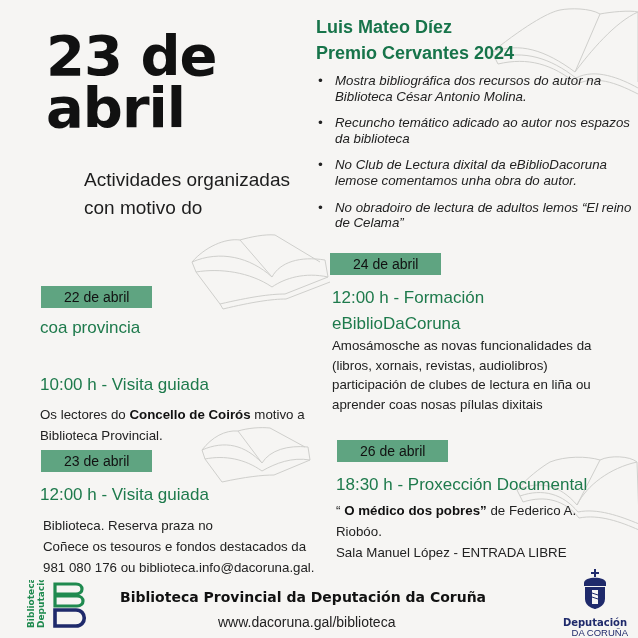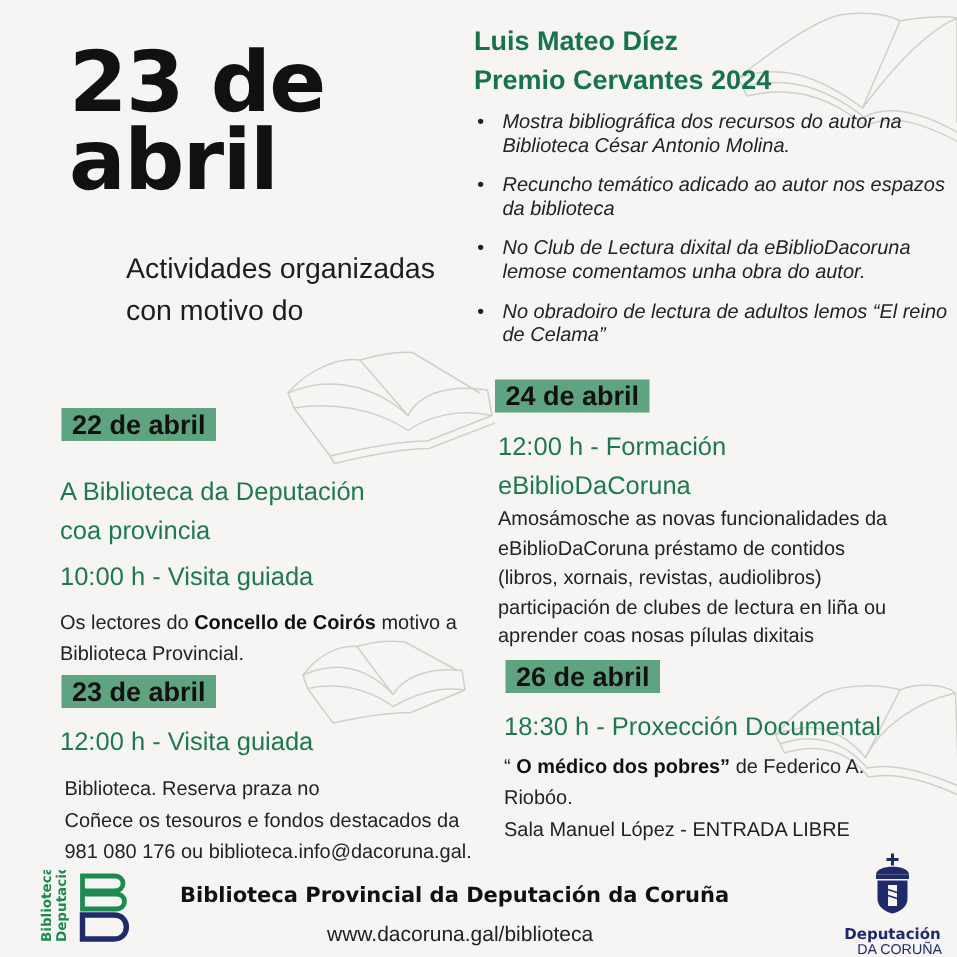--- a/index.html
+++ b/index.html
@@ -10,21 +10,21 @@
   .book path, .book polyline, .book line { fill:none; stroke:#cfcfcc; stroke-width:1; stroke-linejoin:round; }
 
   .hero { left:46px; top:30px; font-family:"DejaVu Sans", sans-serif; font-weight:bold; font-size:56px; line-height:52px; letter-spacing:-1px; color:#111; }
   .intro { left:46px; top:166px; font-size:19px; line-height:28px; color:#1d1d1d;margin-left:38px; }
   .intro b { display:block; font-weight:bold; color:#111; }
   .author { left:316px; top:14px; font-size:18px; line-height:26px; font-weight:bold; color:#17744a; }
   .bullets { left:318px; top:73px; width:315px; list-style:none; font-size:13.3px; line-height:15.6px; color:#222; }
   .bullets li { position:relative; padding-left:17px; margin-bottom:11px;font-style:italic; }
   .bullets li::before { content:"•"; position:absolute; left:0; top:0; color:#222; }
 
-  .date-badge { position:absolute; background:#5fa481; color:#111; font-weight:bold; font-size:18px; line-height:22px; padding:0 7px; }
+  .date-badge { position:absolute; background:#5fa481; color:#111; font-weight:normal; font-size:14px; line-height:22px; padding:0 23px; }
   .evt-title { position:absolute; color:#1e7a4c; font-size:17px; line-height:26px; }
   .evt-text { position:absolute; font-size:13.3px; line-height:21px; color:#222; }
   .evt-text b { font-weight:bold; color:#111; }
 
   .footer-title { left:120px; top:589px; font-family:"DejaVu Sans", sans-serif; font-weight:bold; font-size:14px; color:#111; }
   .footer-url { left:218px; top:614px; font-size:14px; color:#222; }
 </style>
 </head>
 <body>
 
@@ -69,23 +69,22 @@
   <div>Luis Mateo Díez</div>
   <div>Premio Cervantes 2024</div>
 </div>
 <ul class="abs bullets">
   <li>Mostra bibliográfica dos recursos do autor na Biblioteca César Antonio Molina.</li>
   <li>Recuncho temático adicado ao autor nos espazos da biblioteca</li>
   <li>No Club de Lectura dixital da eBiblioDacoruna lemose comentamos unha obra do autor.</li>
   <li>No obradoiro de lectura de adultos lemos “El reino de Celama”</li>
 </ul>
 
-<div class="date-badge" style="left:41px; top:272px;">22 de abril</div>
+<div class="date-badge" style="left:41px; top:286px;">22 de abril</div>
 <div class="evt-title" style="left:40px; top:315px;">
-  <div>A Biblioteca da Deputación</div>
   <div>coa provincia</div>
 </div>
 <div class="evt-title" style="left:40px; top:372px;">10:00 h - Visita guiada</div>
 <div class="evt-text" style="left:40px; top:404px;">
   <div><span>Os lectores do </span><b>Concello de Coirós</b><span> motivo a</span></div>
   <div>Biblioteca Provincial.</div>
 </div>
 
 <div class="date-badge" style="left:41px; top:450px;">23 de abril</div>
 <div class="evt-title" style="left:40px; top:482px;">12:00 h - Visita guiada</div>
@@ -95,21 +94,20 @@
   <div>981 080 176 ou biblioteca.info@dacoruna.gal.</div>
 </div>
 
 <div class="date-badge" style="left:330px; top:253px;">24 de abril</div>
 <div class="evt-title" style="left:332px; top:285px;">
   <div>12:00 h - Formación</div>
   <div>eBiblioDaCoruna</div>
 </div>
 <div class="evt-text" style="left:332px; top:336px; line-height:19.5px;">
   <div>Amosámosche as novas funcionalidades da</div>
-  <div>eBiblioDaCoruna préstamo de contidos</div>
   <div>(libros, xornais, revistas, audiolibros)</div>
   <div>participación de clubes de lectura en liña ou</div>
   <div>aprender coas nosas pílulas dixitais</div>
 </div>
 
 <div class="date-badge" style="left:337px; top:440px;">26 de abril</div>
 <div class="evt-title" style="left:336px; top:472px;">18:30 h - Proxección Documental</div>
 <div class="evt-text" style="left:336px; top:500px;">
   <div><span>“ </span><b>O médico dos pobres”</b><span> de Federico A.</span></div>
   <div>Riobóo.</div>

